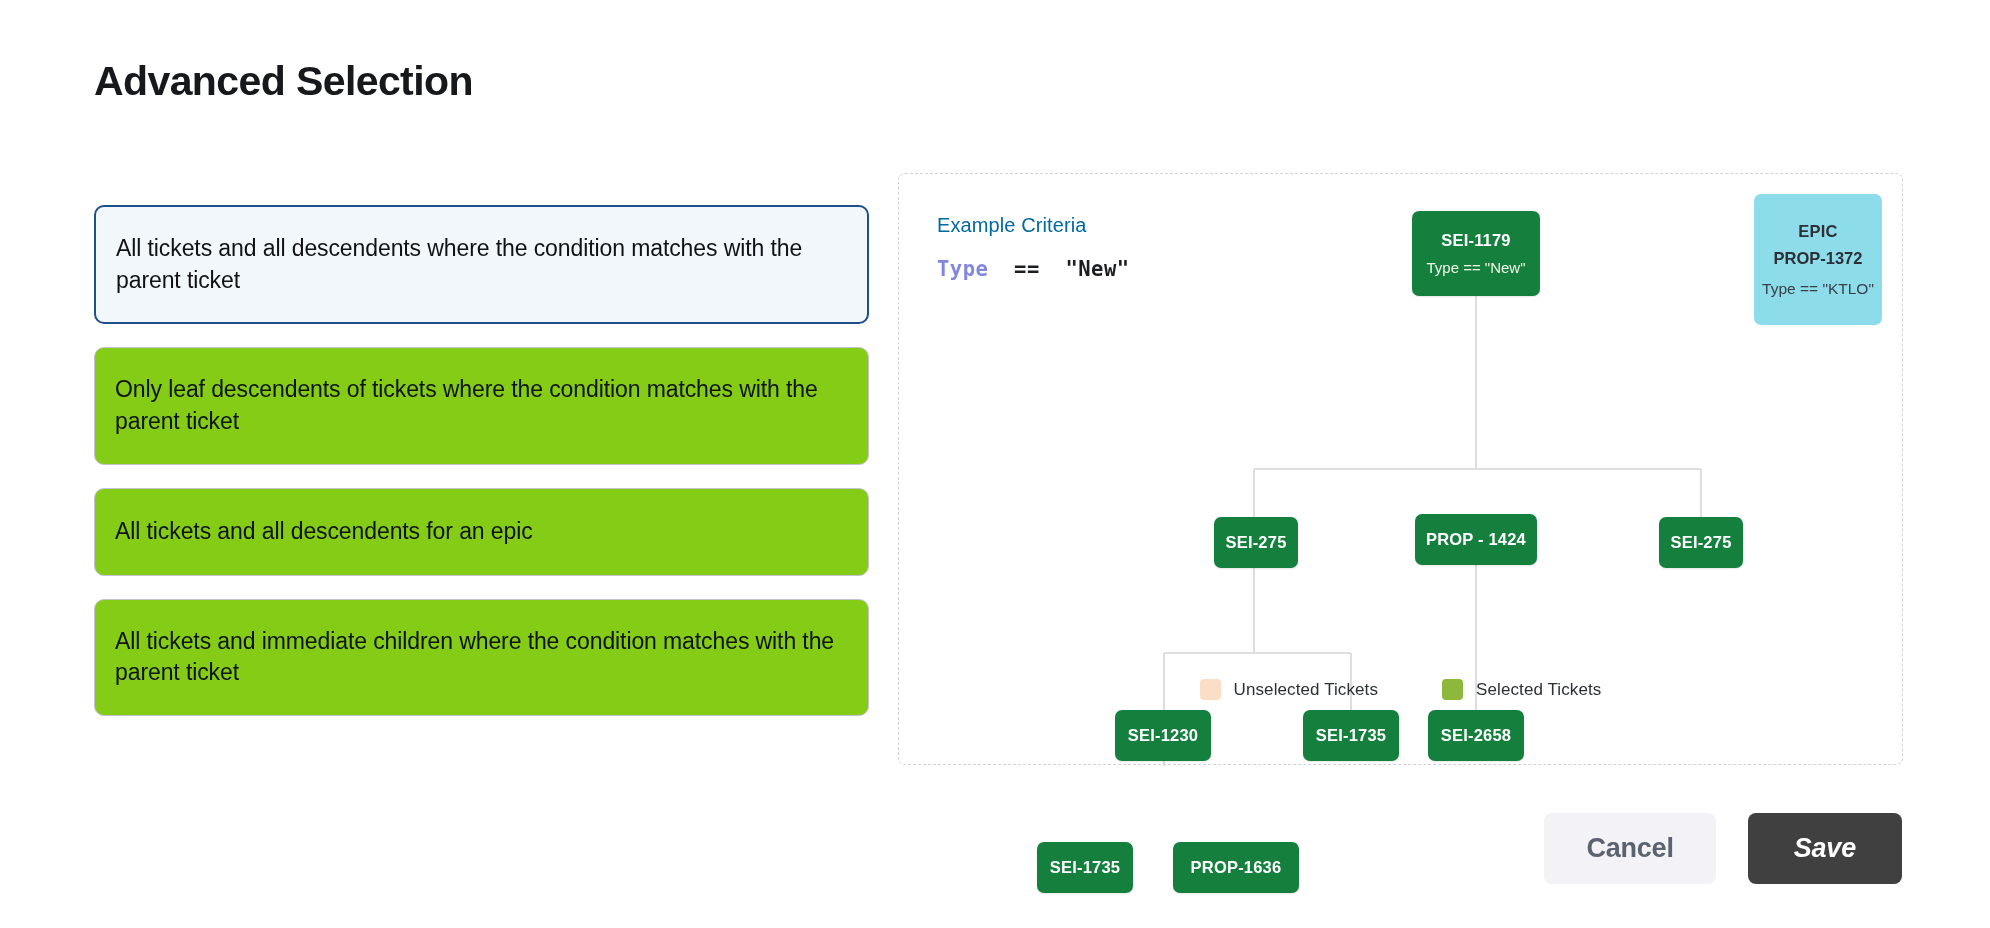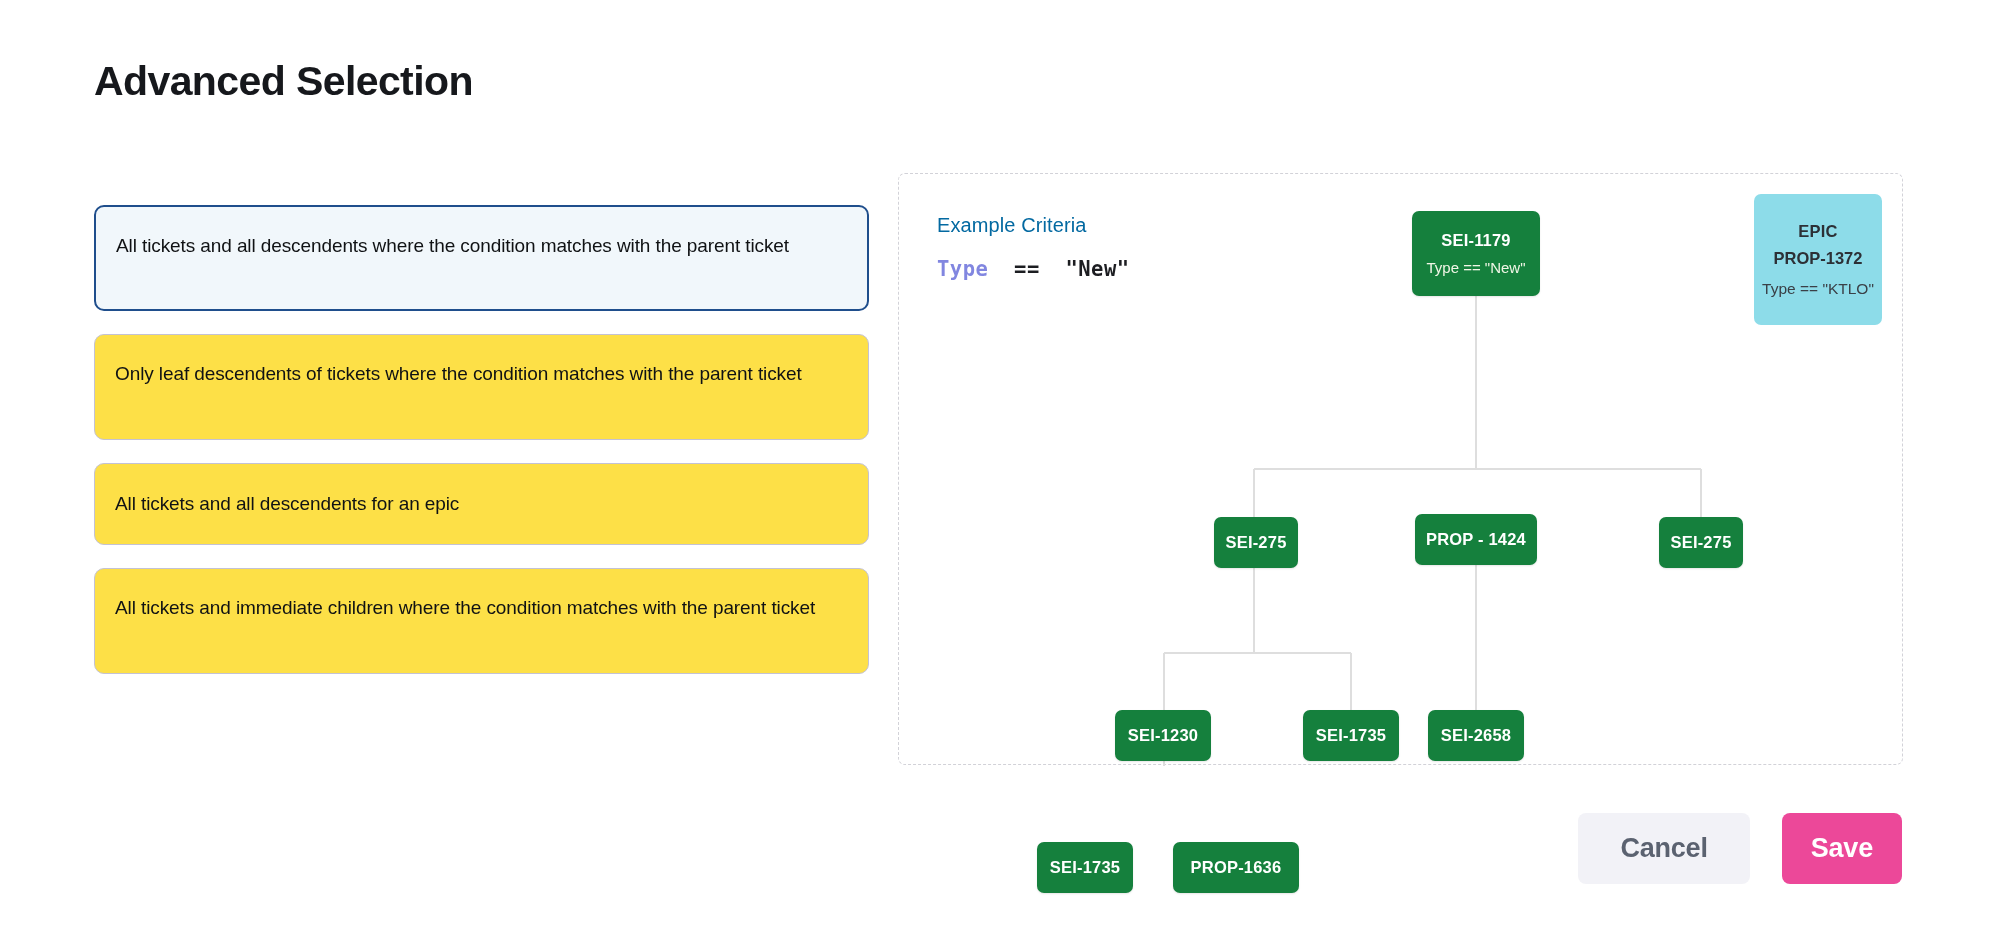--- a/index.html
+++ b/index.html
@@ -35,31 +35,31 @@
     position: absolute;
     left: 94px;
     top: 205px;
     width: 775px;
   }
   .option-card {
     position: relative;
     width: 775px;
     border: 1.6px solid #c3c2d4;
     border-radius: 10px;
-    background: #fde047;
+    background: #84cc16;
     padding: 26px 22px 26px 20px;
     margin-bottom: 23px;
     cursor: pointer;
   }
   .option-card.selected {
     border: 2.2px solid #1f4e8c;
     background: #f1f7fb;
   }
   .option-label {
-    font-size: 19px;
+    font-size: 23px;
     line-height: 1.38;
     color: #101214;
     font-weight: 400;
     letter-spacing: -0.1px;
   }
   .option-card.two-line { min-height: 106px; }
   .option-card.one-line { padding-top: 27px; padding-bottom: 27px; }
 
   
   #diagram-panel {
@@ -172,23 +172,24 @@
     letter-spacing: -0.2px;
     cursor: pointer;
     line-height: 1;
   }
   #cancel-button {
     background: #f2f2f7;
     color: #5b6270;
     padding: 22px 42px;
   }
   #save-button {
-    background: #ec4899;
+    background: #404040;
     color: #ffffff;
-    padding: 22px 29px;
+    padding: 22px 46px;
+    font-style: italic;
   }
 </style>
 </head>
 <body>
 
 <div id="page">
 
   <div id="page-title">Advanced Selection</div>
 
   <div id="options-list">
@@ -282,20 +283,30 @@
       <div class="node" style="left:138px; top:668px; width:96px; height:51px;">
         <span class="node-id">SEI-1735</span>
       </div>
 
       <div class="node" style="left:274px; top:668px; width:126px; height:51px;">
         <span class="node-id">PROP-1636</span>
       </div>
 
     </div>
 
+    <div id="legend">
+      <div class="legend-item">
+        <span class="legend-swatch unselected"></span>
+        <span class="legend-text">Unselected Tickets</span>
+      </div>
+      <div class="legend-item">
+        <span class="legend-swatch selected"></span>
+        <span class="legend-text">Selected Tickets</span>
+      </div>
+    </div>
 
   </div>
 
   <div id="footer-actions">
     <button class="btn" id="cancel-button">Cancel</button>
     <button class="btn" id="save-button">Save</button>
   </div>
 
 </div>
 

